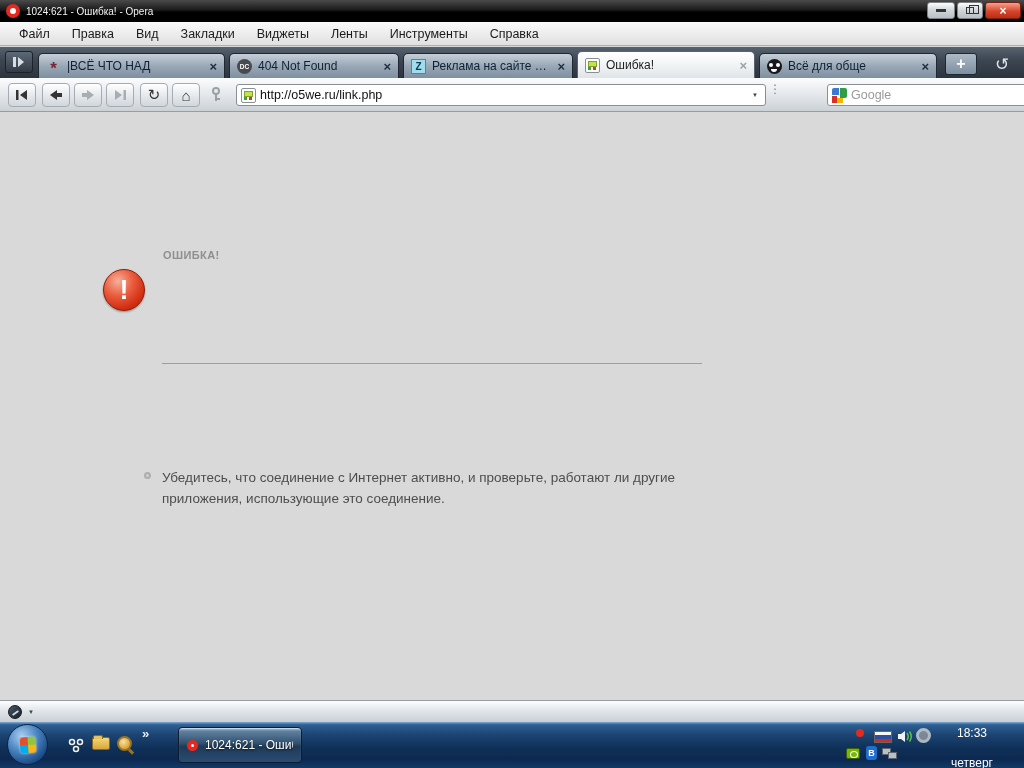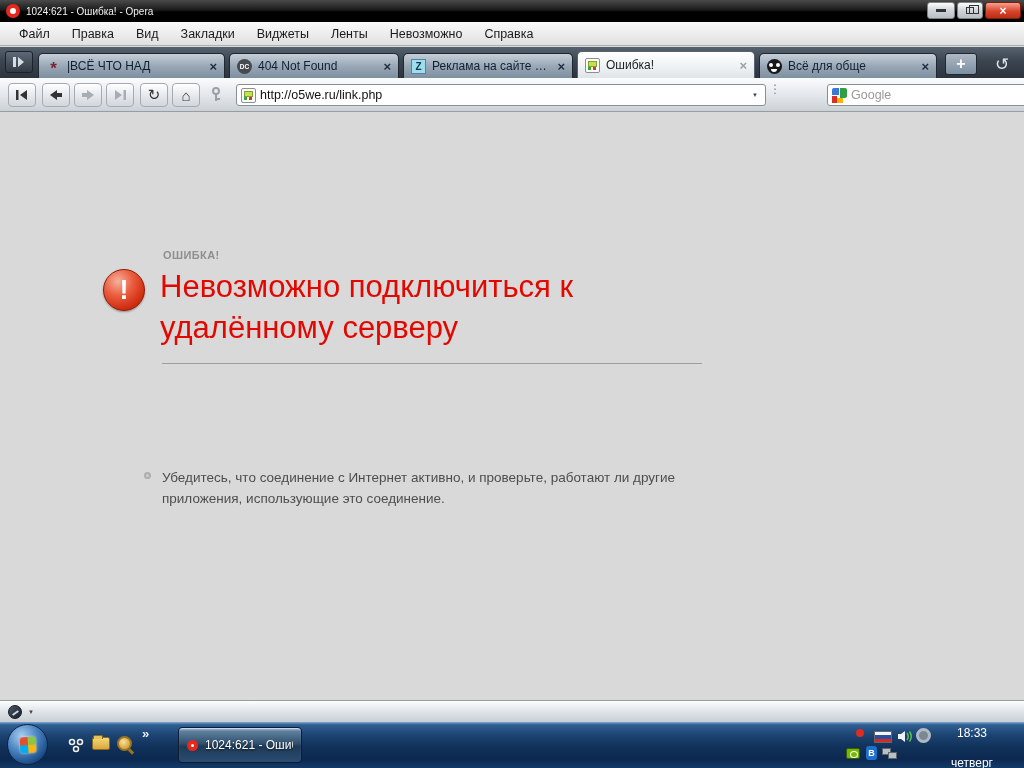--- a/index.html
+++ b/index.html
@@ -192,21 +192,21 @@
     </div>
   </div>
 
   <div class="menubar">
     <span class="menu-item">Файл</span>
     <span class="menu-item">Правка</span>
     <span class="menu-item">Вид</span>
     <span class="menu-item">Закладки</span>
     <span class="menu-item">Виджеты</span>
     <span class="menu-item">Ленты</span>
-    <span class="menu-item">Невозможно</span>
+    <span class="menu-item">Инструменты</span>
     <span class="menu-item">Справка</span>
   </div>
 
   <div class="tabbar">
     <div class="panel-toggle">
       <svg width="14" height="12" viewBox="0 0 14 12">
         <rect x="1" y="1" width="3" height="10" fill="#d6dde4"></rect>
         <polygon points="6,1 12,6 6,11" fill="#d6dde4"></polygon>
       </svg>
     </div>
@@ -318,21 +318,20 @@
       <input type="text" placeholder="Google" style="">
       <span class="drop-arrow">▼</span>
     </div>
   </div>
 
   <div class="content">
     <div class="err-icon">
         <span>!</span>
       </div>
     <div class="err-kicker">ОШИБКА!</div>
-    <div class="err-title">Невозможно подключиться к удалённому серверу</div>
     <div class="err-divider"></div>
     <div class="err-bullet-ring"></div>
     <div class="err-bullet-text">Убедитесь, что соединение с Интернет активно, и проверьте, работают ли другие приложения, использующие это соединение.</div>
   </div>
 
   <div class="statusbar">
     <div class="globe-icon"></div>
     <span class="sb-arrow a1">▼</span>
 
   </div>

